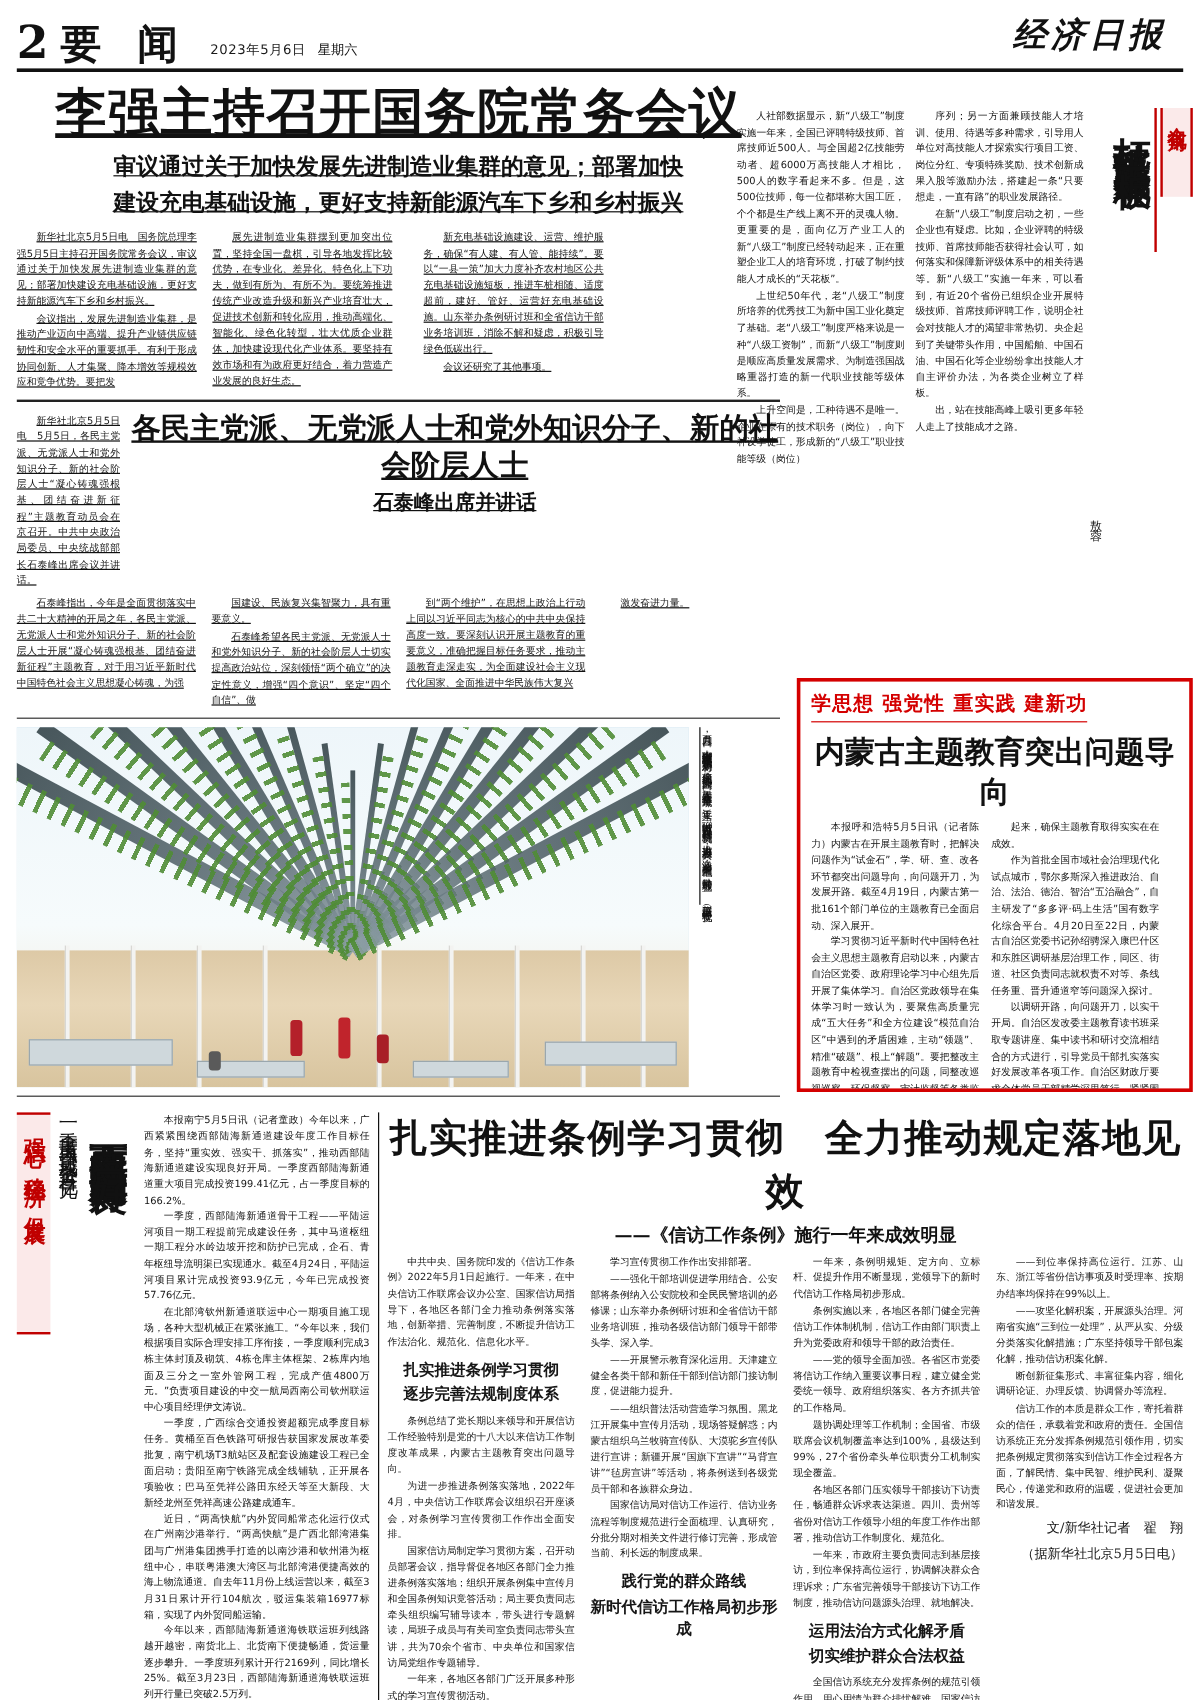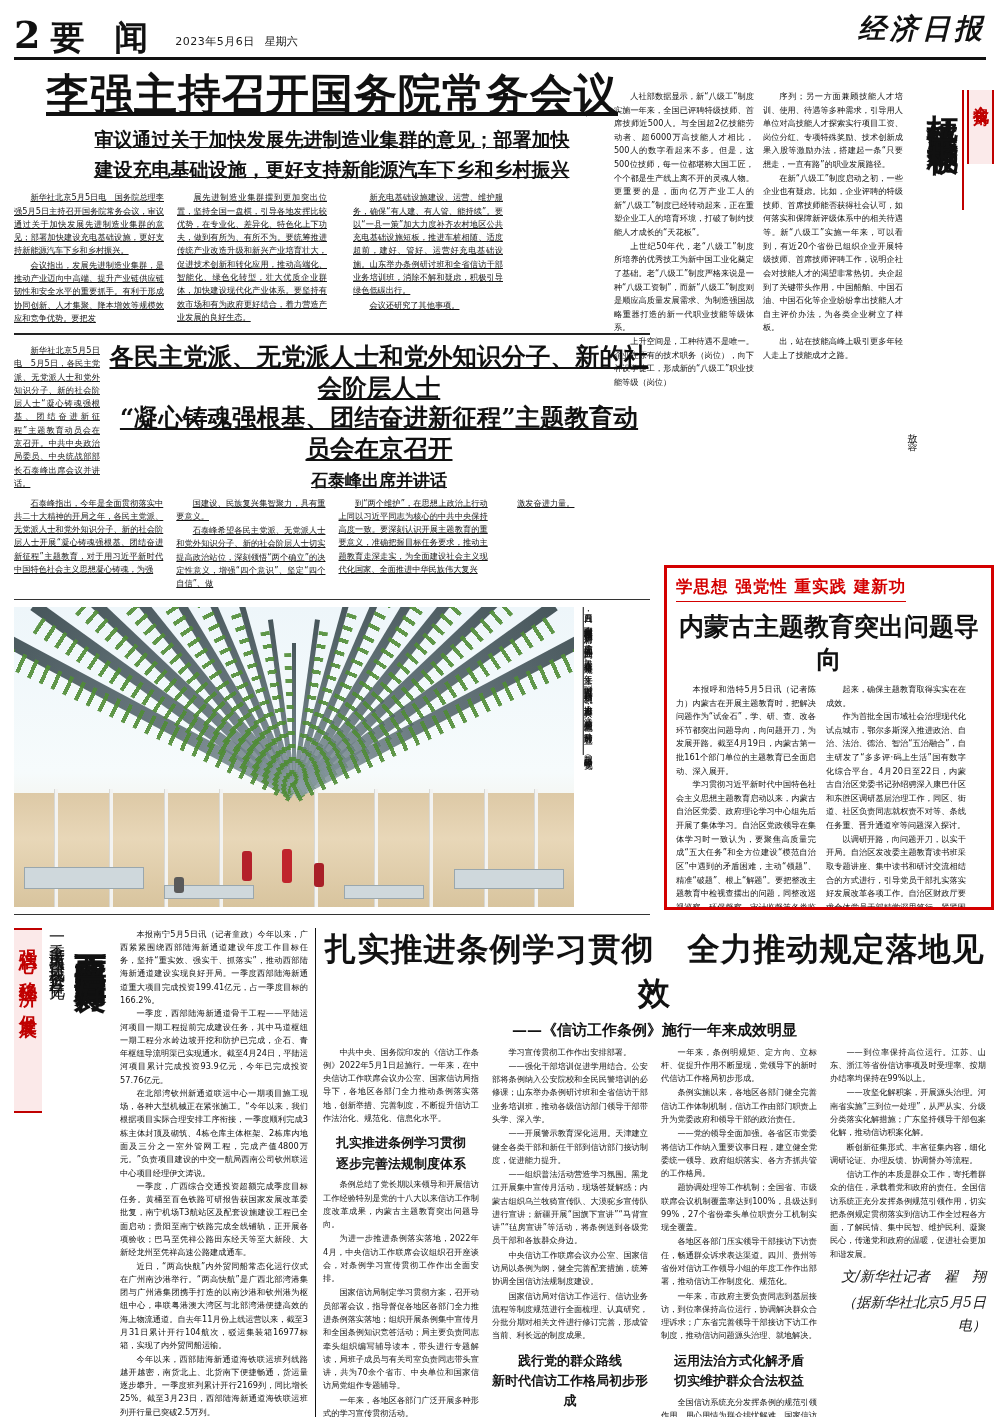--- a/index.html
+++ b/index.html
@@ -20,21 +20,21 @@
     margin-right: 10px; letter-spacing: 0;
   }
   .section-name {
     font-size: 34px; font-weight: bold; letter-spacing: 9px; line-height: 1;
     font-family: "DejaVu Serif", "Liberation Serif", serif;
     margin-right: 18px;
   }
   .issue-date { font-size: 11px; letter-spacing: 0.5px; padding-bottom: 5px; color: #1a1a1a; }
   .issue-weekday { font-size: 11px; padding-bottom: 5px; margin-left: 10px; }
   .brand {
-    position: absolute; right: 0; bottom: 6px;
+    position: absolute; right: 14px; bottom: 6px;
     font-size: 28px; font-weight: bold; letter-spacing: 4px;
     font-family: Liberation Mono, monospace;
     font-style: italic;
   }
   .rule-thick { height: 3px; background: #111; margin-top: 3px; }
 
   
   .top-area { display: flex; margin-top: 6px; }
   .left-zone { width: 636px; text-decoration: underline; }
   .vsep { width: 1px; background: #111; margin: 0 7px; }
@@ -162,22 +162,22 @@
   .bl-body p { text-indent:2em; }
 
   .hl-bottom {
     font-family:"DejaVu Serif","Liberation Serif",serif;
     font-weight:bold; font-size:32px; text-align:center; letter-spacing:1px;
   }
   .sub-bottom { font-family:"DejaVu Serif","Liberation Serif",serif;
     font-weight:bold; font-size:15px; text-align:center; margin-top:5px; }
   .shead { font-weight:bold; font-size:13px; text-align:center; line-height:1.5;
            margin:8px 0 5px 0; font-family:"DejaVu Sans","Liberation Sans",sans-serif; }
-  .byline { text-align:right; font-size:14px; line-height:1.6; margin-top:4px;
-            font-family:"DejaVu Serif","Liberation Serif",serif;font-style:italic; }
+  .byline { text-align:right; font-size:11px; line-height:1.6; margin-top:4px;
+            font-family:"DejaVu Serif","Liberation Serif",serif; }
   .wrap-bottom-body { display:flex; margin-top:6px; }
 </style>
 </head>
 <body>
 
 <div class="page">
 
   <div class="masthead">
     <div class="pagenum">2</div>
     <div class="section-name">要 闻</div>
@@ -213,21 +213,20 @@
       </div>
 
       <div class="rule-med"></div>
 
       <div style="display:flex">
         <div class="col" style="width:86px;padding-top:2px">
           <p>新华社北京5月5日电　5月5日，各民主党派、无党派人士和党外知识分子、新的社会阶层人士“凝心铸魂强根基、团结奋进新征程”主题教育动员会在京召开。中共中央政治局委员、中央统战部部长石泰峰出席会议并讲话。</p>
         </div>
         <div style="flex:1;padding-left:8px">
           <h2 class="hl-second">各民主党派、无党派人士和党外知识分子、新的社会阶层人士</h2>
-          <h2 class="hl-second">“凝心铸魂强根基、团结奋进新征程”主题教育动员会在京召开</h2>
           <div class="sub-second">石泰峰出席并讲话</div>
         </div>
       </div>
 
       <div class="cols" style="margin-top:5px">
         <div class="col" style="width:150px">
           <p>石泰峰指出，今年是全面贯彻落实中共二十大精神的开局之年，各民主党派、无党派人士和党外知识分子、新的社会阶层人士开展“凝心铸魂强根基、团结奋进新征程”主题教育，对于用习近平新时代中国特色社会主义思想凝心铸魂，为强</p>
         </div>
         <div class="cdiv"></div>
         <div class="col" style="width:150px">
@@ -393,21 +392,20 @@
           <p>国家信访局制定学习贯彻方案，召开动员部署会议，指导督促各地区各部门全力推进条例落实落地；组织开展条例集中宣传月和全国条例知识竞答活动；局主要负责同志牵头组织编写辅导读本，带头进行专题解读，局班子成员与有关司室负责同志带头宣讲，共为70余个省市、中央单位和国家信访局党组作专题辅导。</p>
           <p>一年来，各地区各部门广泛开展多种形式的学习宣传贯彻活动。</p>
 
         </div>
         <div class="cdiv"></div>
         <div class="col" style="width:156px">
           <p>学习宣传贯彻工作作出安排部署。</p>
           <p>——强化干部培训促进学用结合。公安部将条例纳入公安院校和全民民警培训的必修课；山东举办条例研讨班和全省信访干部业务培训班，推动各级信访部门领导干部带头学、深入学。</p>
           <p>——开展警示教育深化运用。天津建立健全各类干部和新任干部到信访部门接访制度，促进能力提升。</p>
           <p>——组织普法活动营造学习氛围。黑龙江开展集中宣传月活动，现场答疑解惑；内蒙古组织乌兰牧骑宣传队、大漠驼乡宣传队进行宣讲；新疆开展“国旗下宣讲”“马背宣讲”“毡房宣讲”等活动，将条例送到各级党员干部和各族群众身边。</p>
-          <p>中央信访工作联席会议办公室、国家信访局以条例为纲，健全完善配套措施，统筹协调全国信访法规制度建设。</p>
           <p>国家信访局对信访工作运行、信访业务流程等制度规范进行全面梳理、认真研究，分批分期对相关文件进行修订完善，形成管当前、利长远的制度成果。</p>
           <div class="shead">践行党的群众路线</div>
           <div class="shead" style="margin-top:-4px">新时代信访工作格局初步形成</div>
         </div>
         <div class="cdiv"></div>
         <div class="col" style="width:156px">
           <p>一年来，条例明规矩、定方向、立标杆、促提升作用不断显现，党领导下的新时代信访工作格局初步形成。</p>
           <p>条例实施以来，各地区各部门健全完善信访工作体制机制，信访工作由部门职责上升为党委政府和领导干部的政治责任。</p>
           <p>——党的领导全面加强。各省区市党委将信访工作纳入重要议事日程，建立健全党委统一领导、政府组织落实、各方齐抓共管的工作格局。</p>
           <p>题协调处理等工作机制；全国省、市级联席会议机制覆盖率达到100%，县级达到99%，27个省份牵头单位职责分工机制实现全覆盖。</p>

